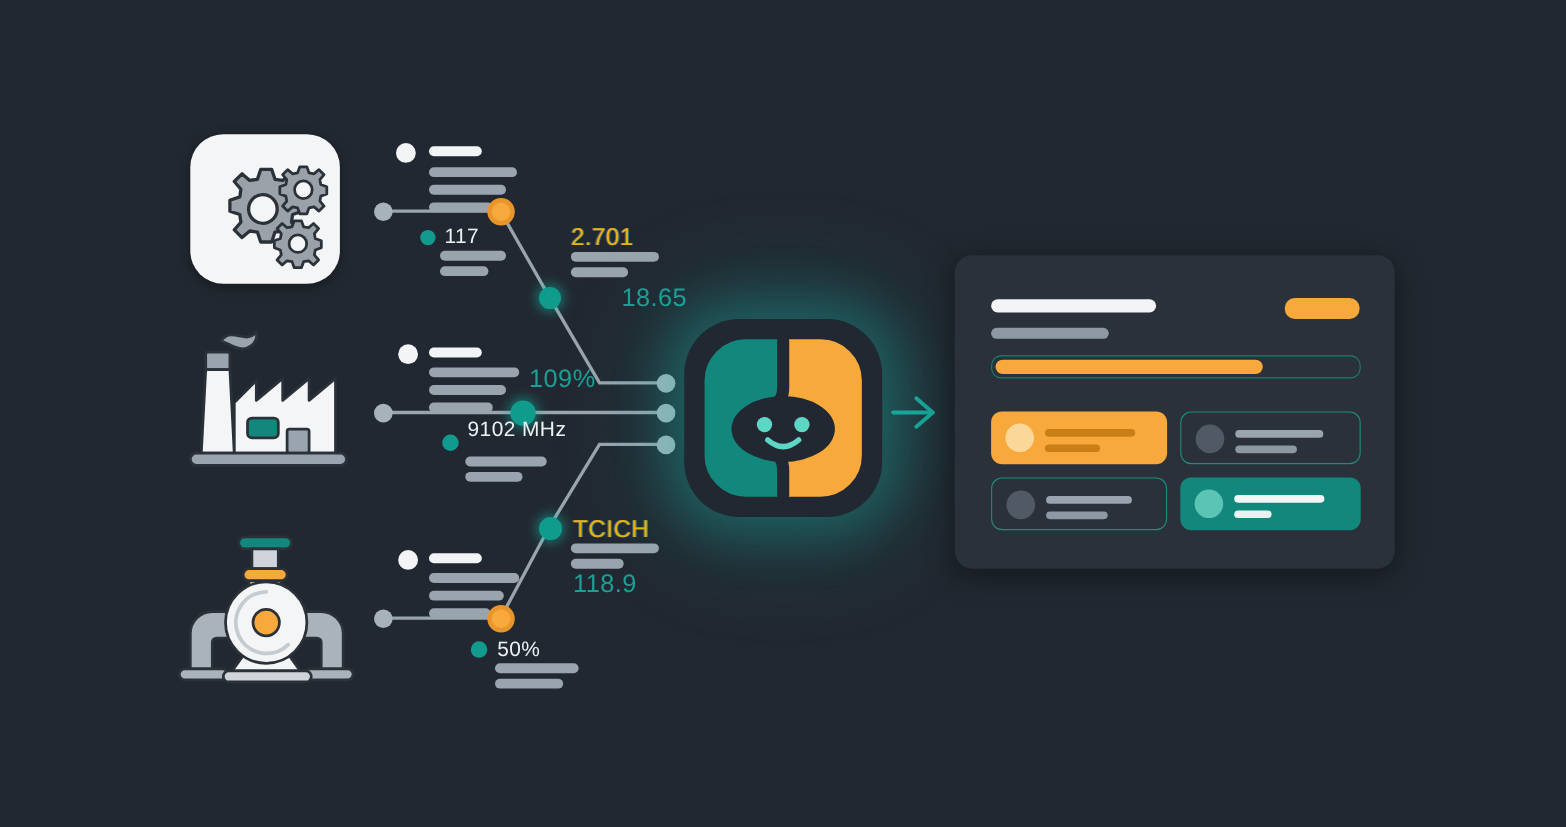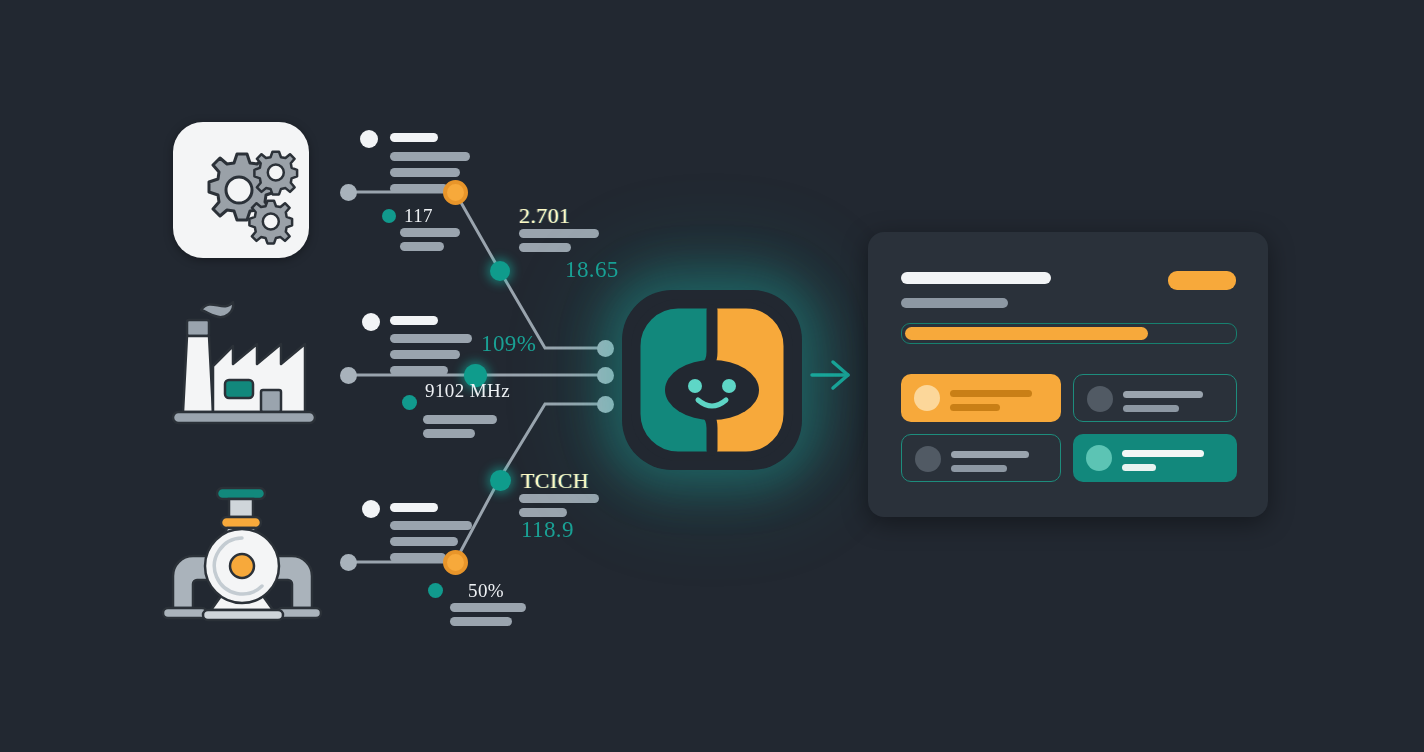--- a/index.html
+++ b/index.html
@@ -30,25 +30,25 @@
 
   .dot { border-radius: 50%; }
   .dot.white { background: #f2f4f6; }
   .dot.teal  { background: #119a8d; }
   .dot.teal-glow { background: #0f9c8c; box-shadow: 0 0 10px 3px rgba(20,190,170,.45); }
   .dot.orange{ background: #f7a93b; border: 4px solid #e8952a; }
   .dot.grey  { background: #a8b2bb; }
 
   .metric {
     color: #eef1f4; font-size: 19px; letter-spacing: .4px;
-    font-family: Liberation Serif, serif; white-space: nowrap;
+    font-family: Liberation Sans, sans-serif; white-space: nowrap;
   }
   .metric.teal { color: #1aa094; font-size: 23px; }
   .metric.glitch {
-    color: #fef9c3; font-size: 22px;
+    color: #eab308; font-size: 22px;
     text-shadow: 1px 0 0 rgba(110,200,190,.45), -1px 0 0 rgba(255,255,255,.25);
     filter: blur(.35px);
   }
 
   
   #wires { position: absolute; left: 0; top: 0; width: 1424px; height: 752px; pointer-events: none; }
 
   
   #robot-wrap { position: absolute; left: 622px; top: 290px; width: 180px; height: 180px; }
   #robot-glow {
@@ -198,21 +198,21 @@
   <div class="abs dot white" style="left:362px; top:500px; width:18px; height:18px;"></div>
   <div class="abs bar white" style="left:390px; top:503px; width:48px;"></div>
   <div class="abs bar" style="left:390px; top:521px; width:82px;"></div>
   <div class="abs bar" style="left:390px; top:537px; width:68px;"></div>
   <div class="abs bar" style="left:390px; top:553px; width:56px;"></div>
 
   <div class="abs dot grey" style="left:340px; top:554px; width:17px; height:17px;"></div>
   <div class="abs dot orange" style="left:443px; top:550px; width:25px; height:25px;"></div>
 
   <div class="abs dot teal" style="left:428px; top:583px; width:15px; height:15px;"></div>
-  <div class="abs metric" style="left:468px; top:580px;">50%</div>
+  <div class="abs metric" style="left:452px; top:580px;">50%</div>
   <div class="abs bar" style="left:450px; top:603px; width:76px;"></div>
   <div class="abs bar" style="left:450px; top:617px; width:62px;"></div>
 
   <div id="robot-wrap">
     <div id="robot-glow"></div>
     <svg width="180" height="180" viewBox="0 0 180 180">
       <defs>
         <clipPath id="rc">
             <rect x="14" y="14" width="152" height="152" rx="42"></rect>
           </clipPath>

